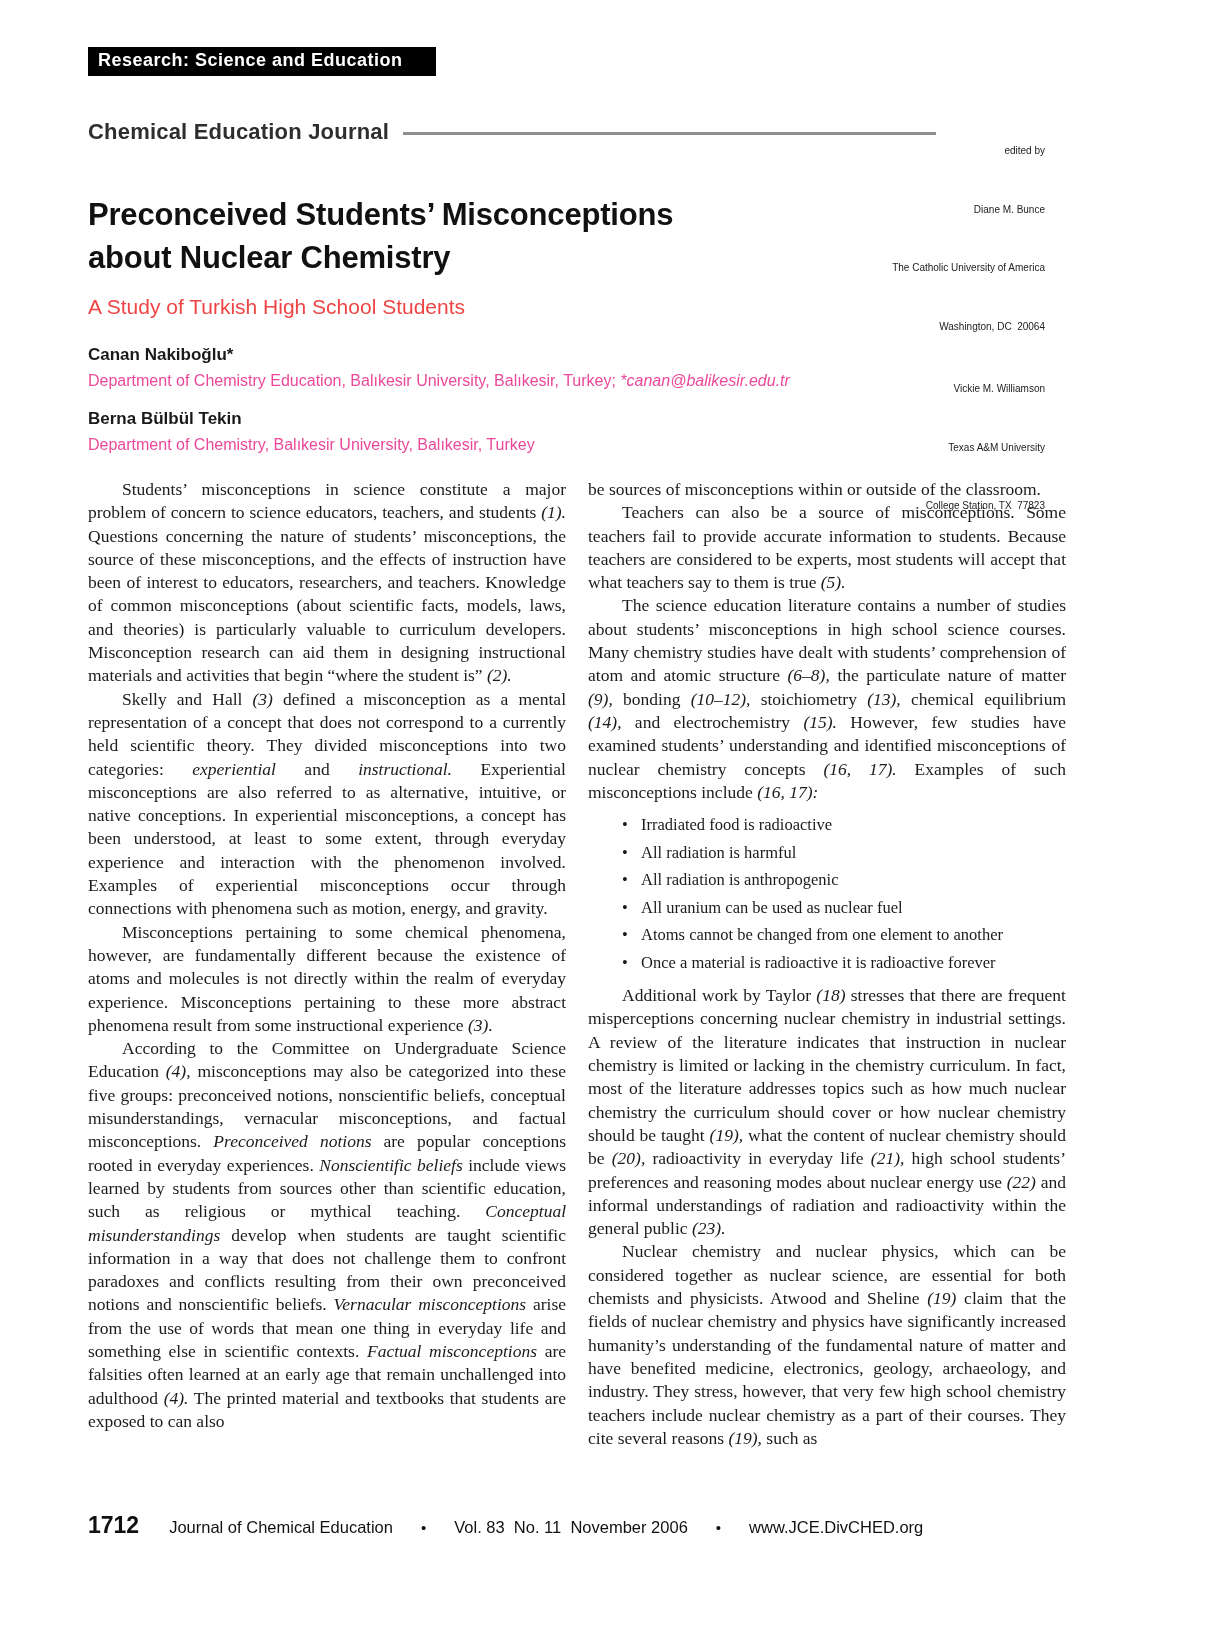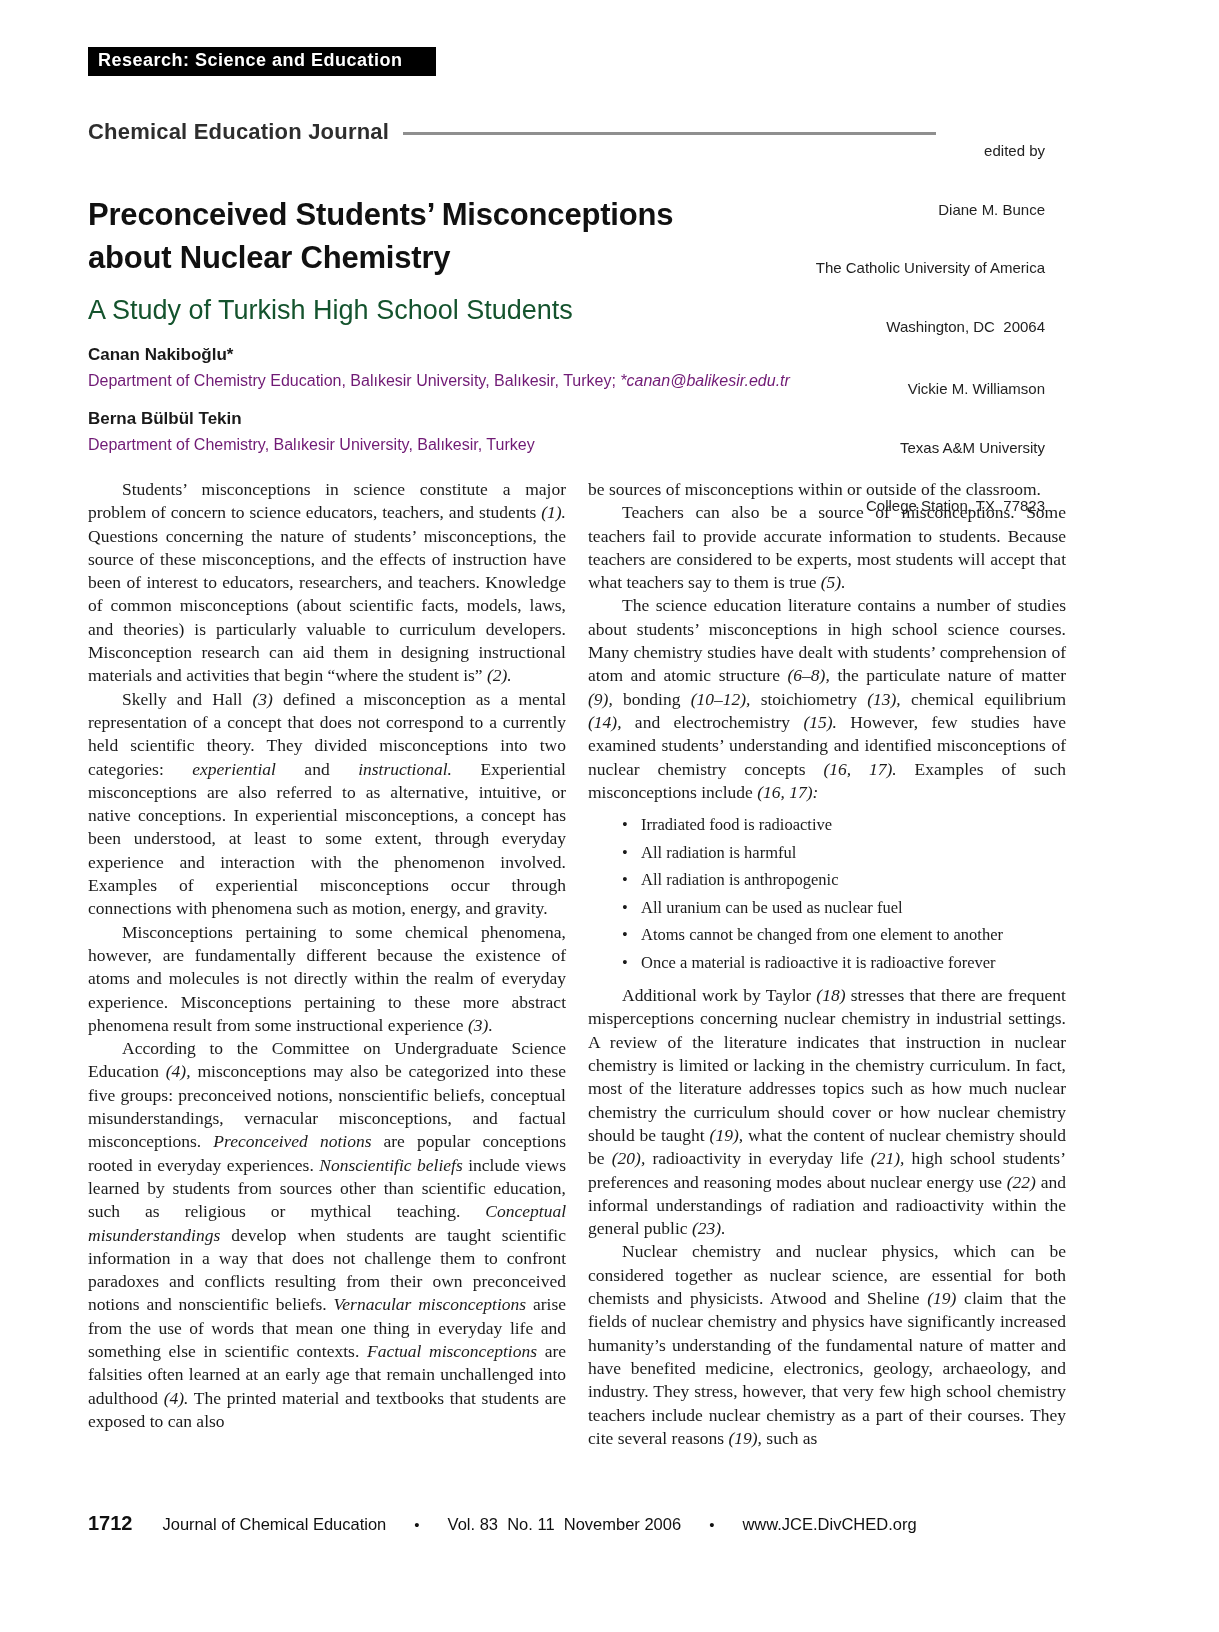--- a/index.html
+++ b/index.html
@@ -33,39 +33,39 @@
     white-space:nowrap; letter-spacing:0.2px;
   }
   .header-rule {
     flex:1; height:3px; background:var(--rule,#8f8f8f);
     margin-left:14px; margin-top:3px;
   }
 
   
   .masthead {
     position:absolute; right:154px; top:102px;
-    text-align:right; font-size:15px; line-height:19.5px; color:#222222;
+    text-align:right; font-size:10px; line-height:19.5px; color:#222222;
     white-space:pre-wrap;
   }
   .eb-name.second { margin-top:4px; }
 
   
   .article-title {
     position:absolute; left:88px; top:193px;
     font-size:31px; font-weight:bold; line-height:43px;
     color:#111111; letter-spacing:-0.2px;
   }
   .article-title .t-line { display:block; }
   .article-subtitle {
     position:absolute; left:88px; top:295px;
-    font-size:27px; font-weight:normal; color:#14532d;
+    font-size:21px; font-weight:normal; color:#ef4444;
   }
   .authors { position:absolute; left:88px; top:345px; }
   .author-name { font-weight:bold; font-size:17px; margin-bottom:7px; }
-  .author-aff { font-size:16px; margin-bottom:19px; color:#701a75; }
+  .author-aff { font-size:16px; margin-bottom:19px; color:#ec4899; }
   .author-aff em { font-style:italic; }
 
   
   .body-cols {
     position:absolute; left:88px; top:478px; width:978px;
     display:flex; gap:22px;
     font-family:"Liberation Serif", serif;
     font-size:17.5px; line-height:23.3px;
     text-align:justify; color:#1b1b1b;
   }
@@ -80,21 +80,21 @@
     font-size:16.5px; line-height:22.5px; text-align:left;
   }
   .bullets li::before { content:"\2022"; position:absolute; left:4px; }
 
   
   .footer {
     position:absolute; left:88px; top:1512px; width:1000px;
     display:flex; align-items:baseline;
     font-size:16.5px; color:#111111;
   }
-  .footer .page-num { font-weight:bold; font-size:20px; margin-right:30px;text-align:right; }
+  .footer .page-num { font-weight:bold; font-size:23px; margin-right:30px;text-align:right; }
   .footer .seg { white-space:pre-wrap; }
   .footer .dot { margin:0 28px; font-size:15px; }
 </style>
 </head>
 <body>
 
 <div class="page">
 
   <div class="banner">
     <span>Research: Science and Education</span>

